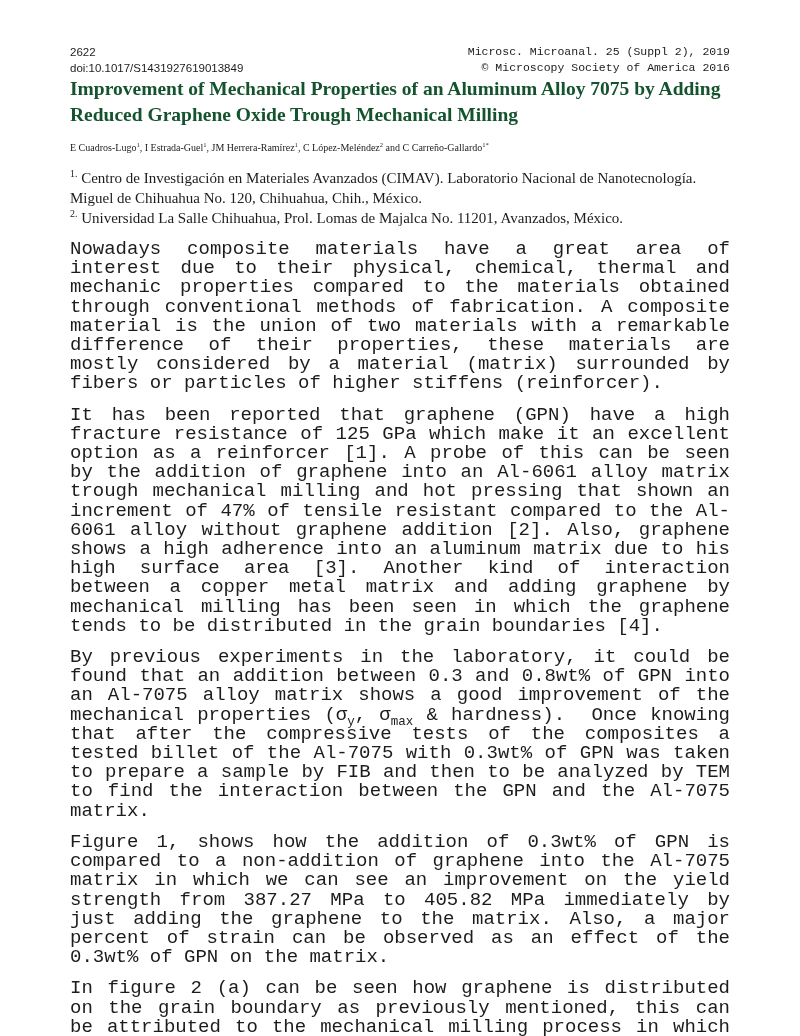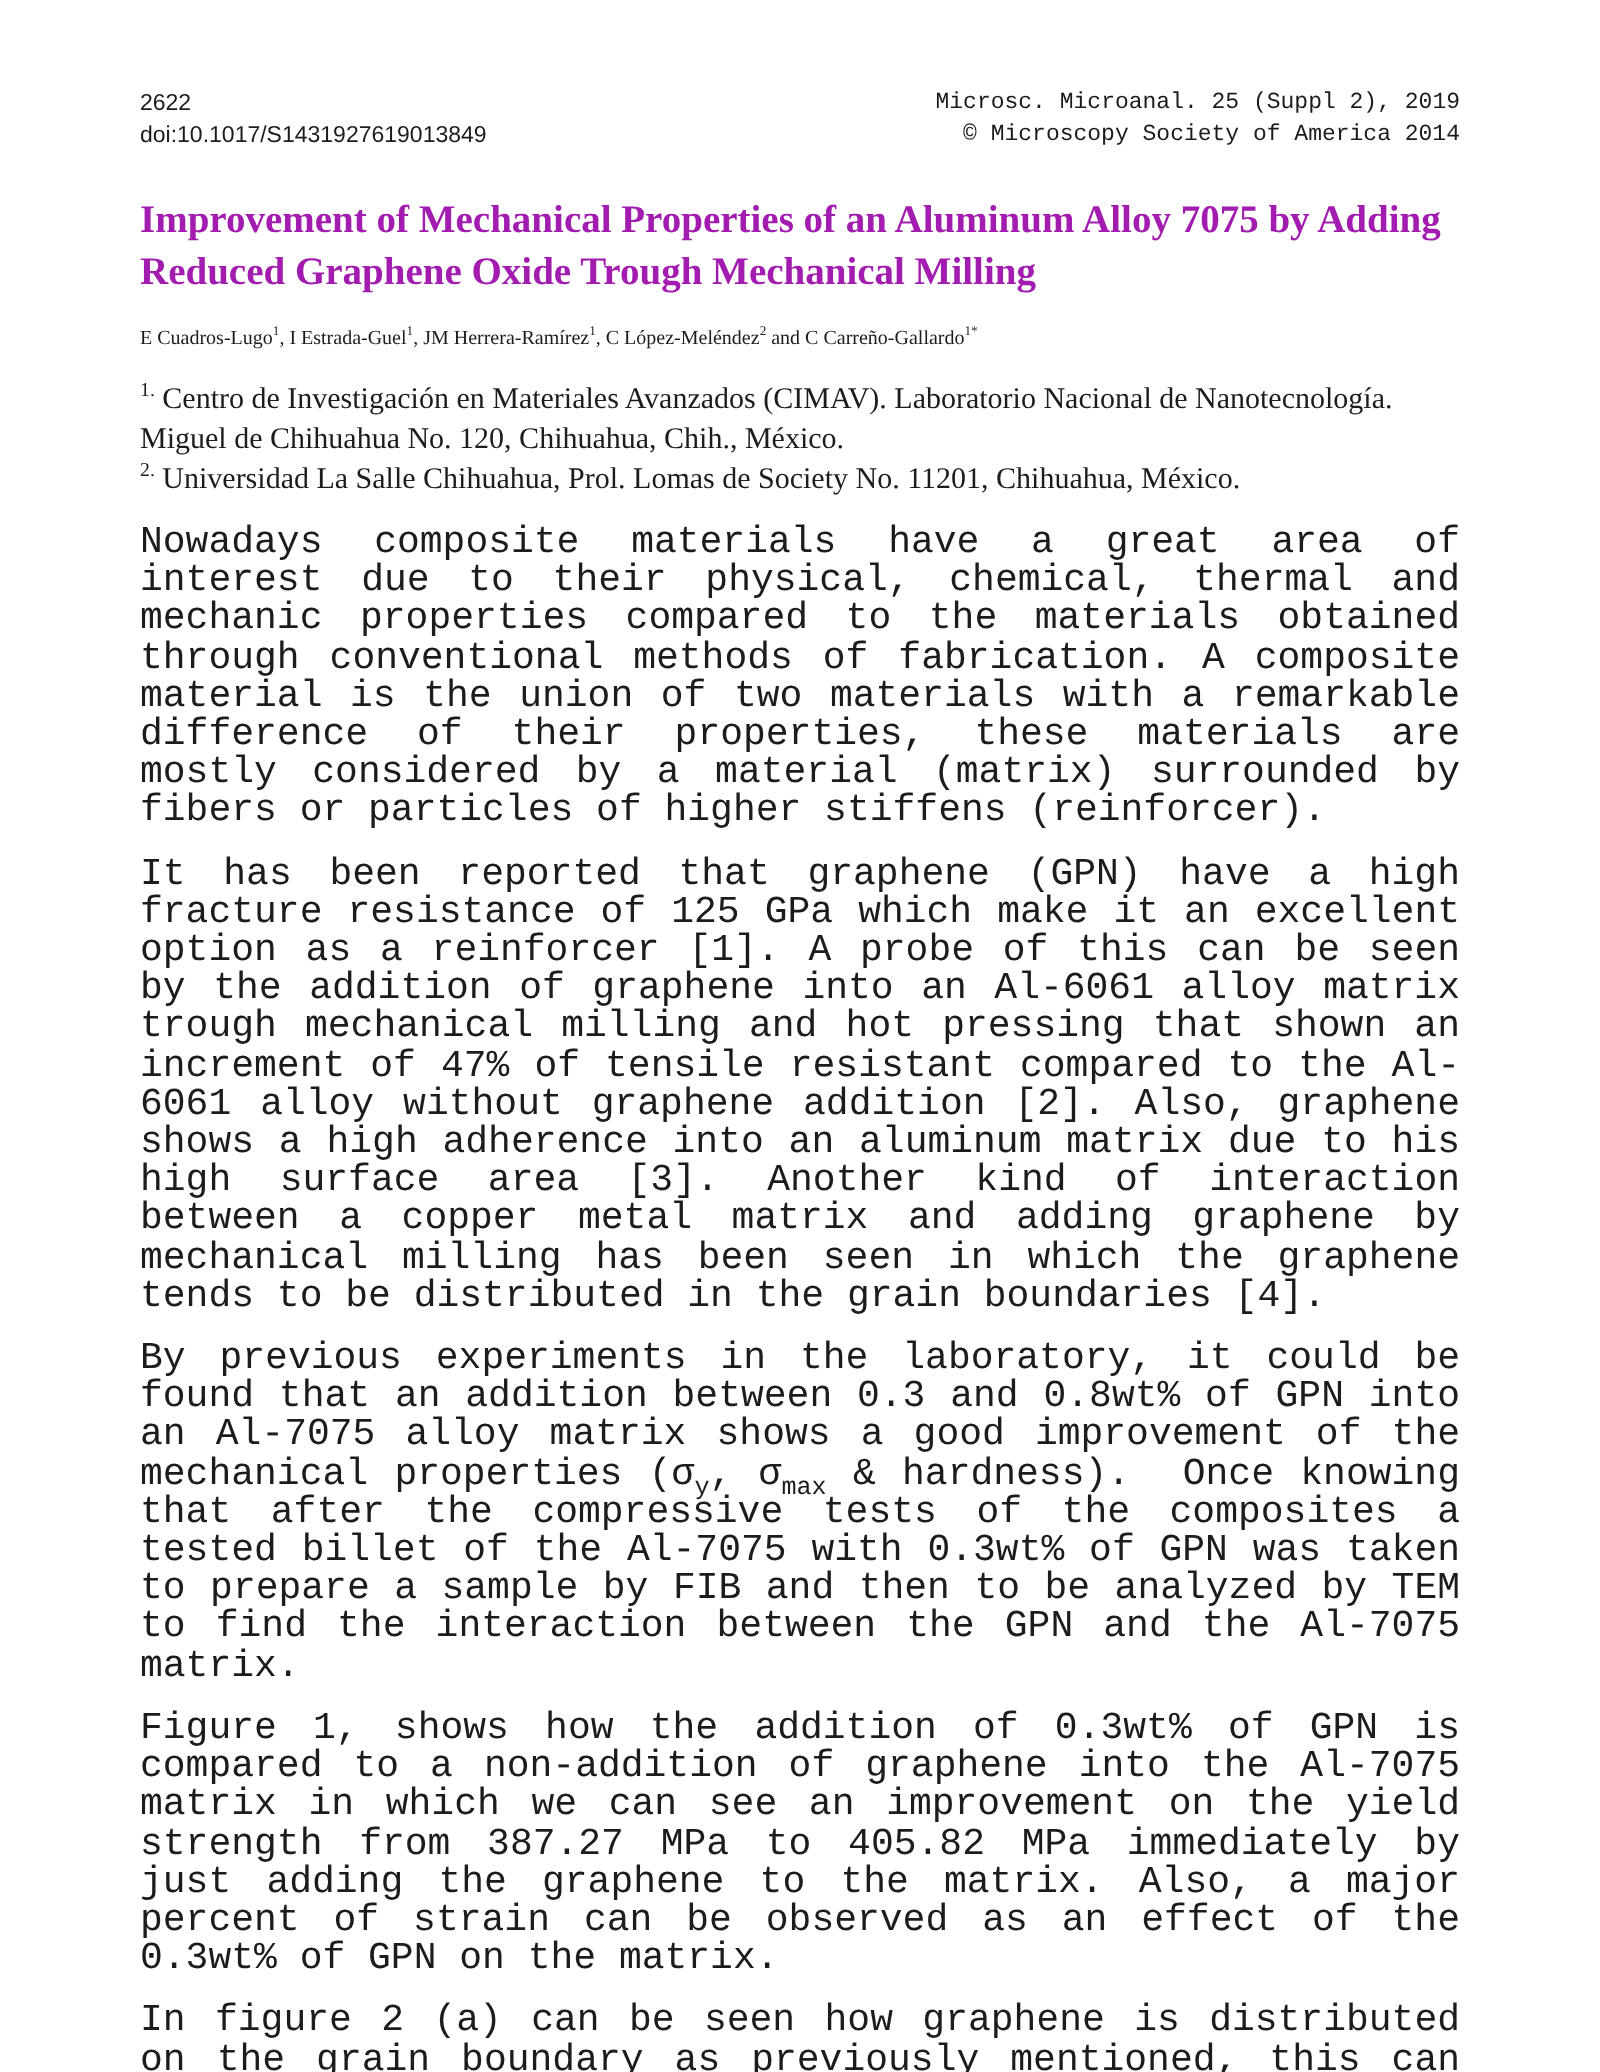--- a/index.html
+++ b/index.html
@@ -22,26 +22,25 @@
     display: flex;
     justify-content: space-between;
     align-items: center;
     font-family: "Liberation Sans", sans-serif;
     font-size: 11.5px;
     line-height: 16px;
     color: #1c1c1c;
   }
   .head-right { text-align: right; font-family: Liberation Mono, monospace; }
   .article-title {
-    margin-top: 22px;
     font-family: "Liberation Serif", serif;
     font-weight: bold;
     font-size: 19.5px;
     line-height: 25.5px;
-    color: #a21caf;
+    color: #14532d;
   }
   .authors {
     margin-top: 11px;
     font-size: 10px;
     line-height: 20px;
   }
   .affiliations {
     margin-top: 10px;
     font-size: 15px;
     line-height: 20px;
@@ -69,31 +68,31 @@
 
 <div class="page">
 
   <header class="running-head">
     <div class="head-left">
       <div>2622</div>
       <div>doi:10.1017/S1431927619013849</div>
     </div>
     <div class="head-right">
       <div>Microsc. Microanal. 25 (Suppl 2), 2019</div>
-      <div>© Microscopy Society of America 2014</div>
+      <div>© Microscopy Society of America 2016</div>
     </div>
   </header>
 
   <h1 class="article-title">Improvement of Mechanical Properties of an Aluminum Alloy 7075 by Adding Reduced Graphene Oxide Trough Mechanical Milling</h1>
 
   <p class="authors"><span>E Cuadros-Lugo</span><sup>1</sup><span>, I Estrada-Guel</span><sup>1</sup><span>, JM Herrera-Ramírez</span><sup>1</sup><span>, C López-Meléndez</span><sup>2</sup><span> and C Carreño-Gallardo</span><sup>1*</sup></p>
 
   <div class="affiliations">
     <p><sup>1.</sup><span> Centro de Investigación en Materiales Avanzados (CIMAV). Laboratorio Nacional de Nanotecnología. Miguel de Chihuahua No. 120, Chihuahua, Chih., México.</span></p>
-    <p><sup>2.</sup><span> Universidad La Salle Chihuahua, Prol. Lomas de Society No. 11201, Chihuahua, México.</span></p>
+    <p><sup>2.</sup><span> Universidad La Salle Chihuahua, Prol. Lomas de Majalca No. 11201, Avanzados, México.</span></p>
   </div>
 
   <main>
     <p class="body-para"><span>Nowadays composite materials have a great area of interest due to their physical, chemical, thermal and mechanic properties compared to the materials obtained through conventional methods of fabrication. A composite material is the union of two materials with a remarkable difference of their properties, these materials are mostly considered by a material (matrix) surrounded by fibers or particles of higher stiffens (reinforcer).</span></p>
     <p class="body-para"><span>It has been reported that graphene (GPN) have a high fracture resistance of 125 GPa which make it an excellent option as a reinforcer [1]. A probe of this can be seen by the addition of graphene into an Al-6061 alloy matrix trough mechanical milling and hot pressing that shown an increment of 47% of tensile resistant compared to the Al-6061 alloy without graphene addition [2]. Also, graphene shows a high adherence into an aluminum matrix due to his high surface area [3]. Another kind of interaction between a copper metal matrix and adding graphene by mechanical milling has been seen in which the graphene tends to be distributed in the grain boundaries [4].</span></p>
     <p class="body-para"><span>By previous experiments in the laboratory, it could be found that an addition between 0.3 and 0.8wt% of GPN into an Al-7075 alloy matrix shows a good improvement of the mechanical properties (σ</span><sub>y</sub><span>, σ</span><sub>max</sub><span> &amp; hardness).&nbsp; Once knowing that after the compressive tests of the composites a tested billet of the Al-7075 with 0.3wt% of GPN was taken to prepare a sample by FIB and then to be analyzed by TEM to find the interaction between the GPN and the Al-7075 matrix.</span></p>
     <p class="body-para"><span>Figure 1, shows how the addition of 0.3wt% of GPN is compared to a non-addition of graphene into the Al-7075 matrix in which we can see an improvement on the yield strength from 387.27 MPa to 405.82 MPa immediately by just adding the graphene to the matrix. Also, a major percent of strain can be observed as an effect of the 0.3wt% of GPN on the matrix.</span></p>
     <p class="body-para"><span>In figure 2 (a) can be seen how graphene is distributed on the grain boundary as previously mentioned, this can be attributed to the mechanical milling process in which the graphene tends to a cold-welding process to the surface of the Al-7075 particles. Figure 2 (b) is a clear example of how the grain boundaries stop dislocations and also graphene can contribute to a reinforcement of the grain boundaries [5].</span></p>
   </main>
 

